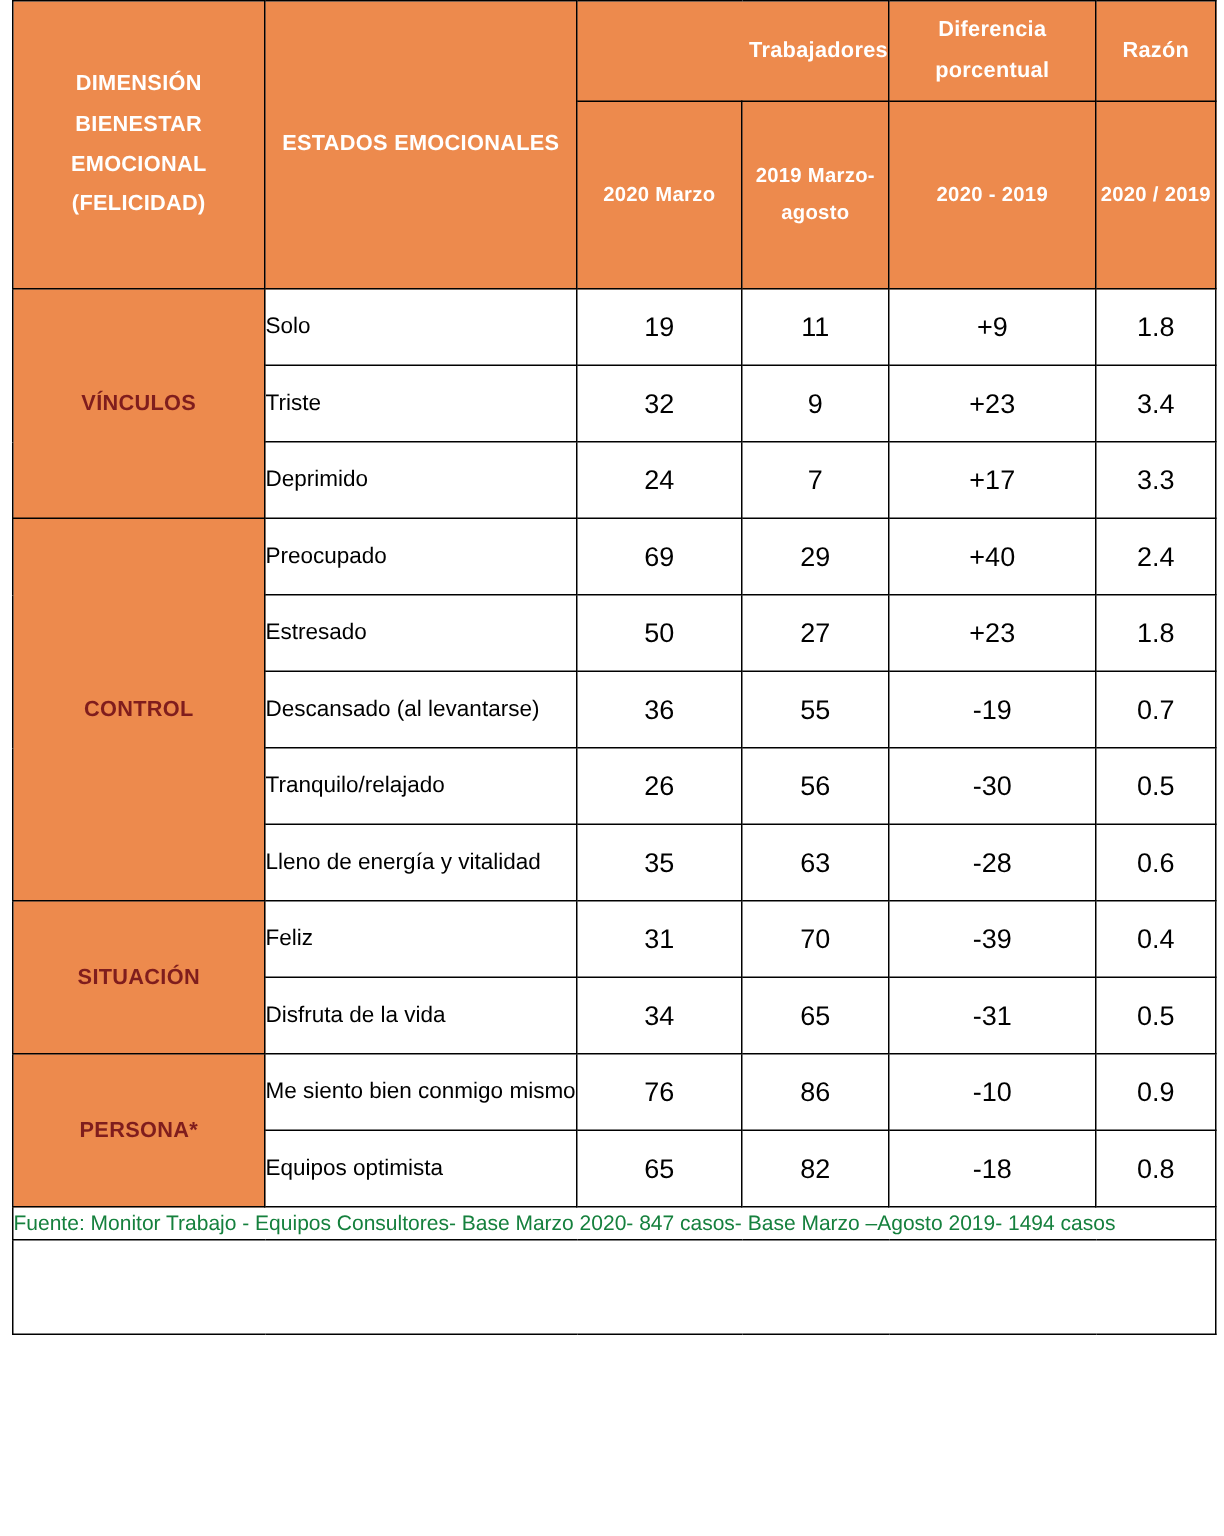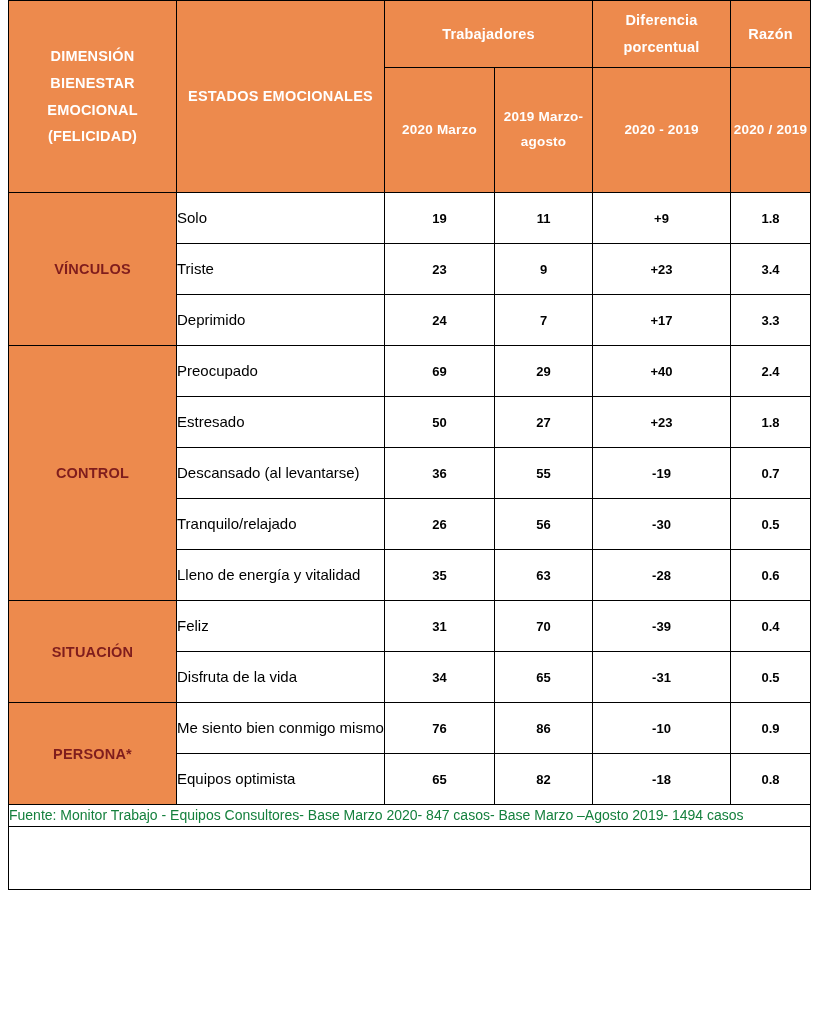--- a/index.html
+++ b/index.html
@@ -71,22 +71,22 @@
   .emo {
     text-align: left;
     font-weight: normal;
     font-size: 15px;
     padding: 8px 10px 8px 12px;
     line-height: 1.35;
     background: #ffffff;
   }
   .num {
     text-align: center;
-    font-weight: bold;
-    font-size: 13px;
+    font-weight: normal;
+    font-size: 18px;
     background: #ffffff;
     padding: 8px 2px;
   }
 
   .row-1 td { height: 50px; }
   .row-2 td { height: 50px; }
 
   .source-row td {
     background: #ffffff;
     text-align: left;
@@ -124,21 +124,21 @@
         <td class="hdr hdr-dim" rowspan="2">
           <span class="ln">DIMENSIÓN</span>
           <span class="ln">BIENESTAR</span>
           <span class="ln">EMOCIONAL</span>
           <span class="ln">(FELICIDAD)</span>
         </td>
         <td class="hdr" rowspan="2">
           <span class="ln">ESTADOS</span>
           <span class="ln">EMOCIONALES</span>
         </td>
-        <td class="hdr" colspan="2" style="height:66px;">Trabajadores</td>
+        <td class="hdr" colspan="2" style="height:66px;text-align:right;">Trabajadores</td>
         <td class="hdr" rowspan="1">
           <span class="ln">Diferencia</span>
           <span class="ln">porcentual</span>
         </td>
         <td class="hdr" rowspan="1">Razón</td>
       </tr>
 
       <tr>
         <td class="hdr small" style="height:124px;">
           <span class="ln">2020</span>
@@ -162,21 +162,21 @@
       <tr class="row-1">
         <td class="dim-cell" rowspan="3">VÍNCULOS</td>
         <td class="emo">Solo</td>
         <td class="num">19</td>
         <td class="num">11</td>
         <td class="num">+9</td>
         <td class="num">1.8</td>
       </tr>
       <tr class="row-1">
         <td class="emo">Triste</td>
-        <td class="num">23</td>
+        <td class="num">32</td>
         <td class="num">9</td>
         <td class="num">+23</td>
         <td class="num">3.4</td>
       </tr>
       <tr class="row-1">
         <td class="emo">Deprimido</td>
         <td class="num">24</td>
         <td class="num">7</td>
         <td class="num">+17</td>
         <td class="num">3.3</td>

